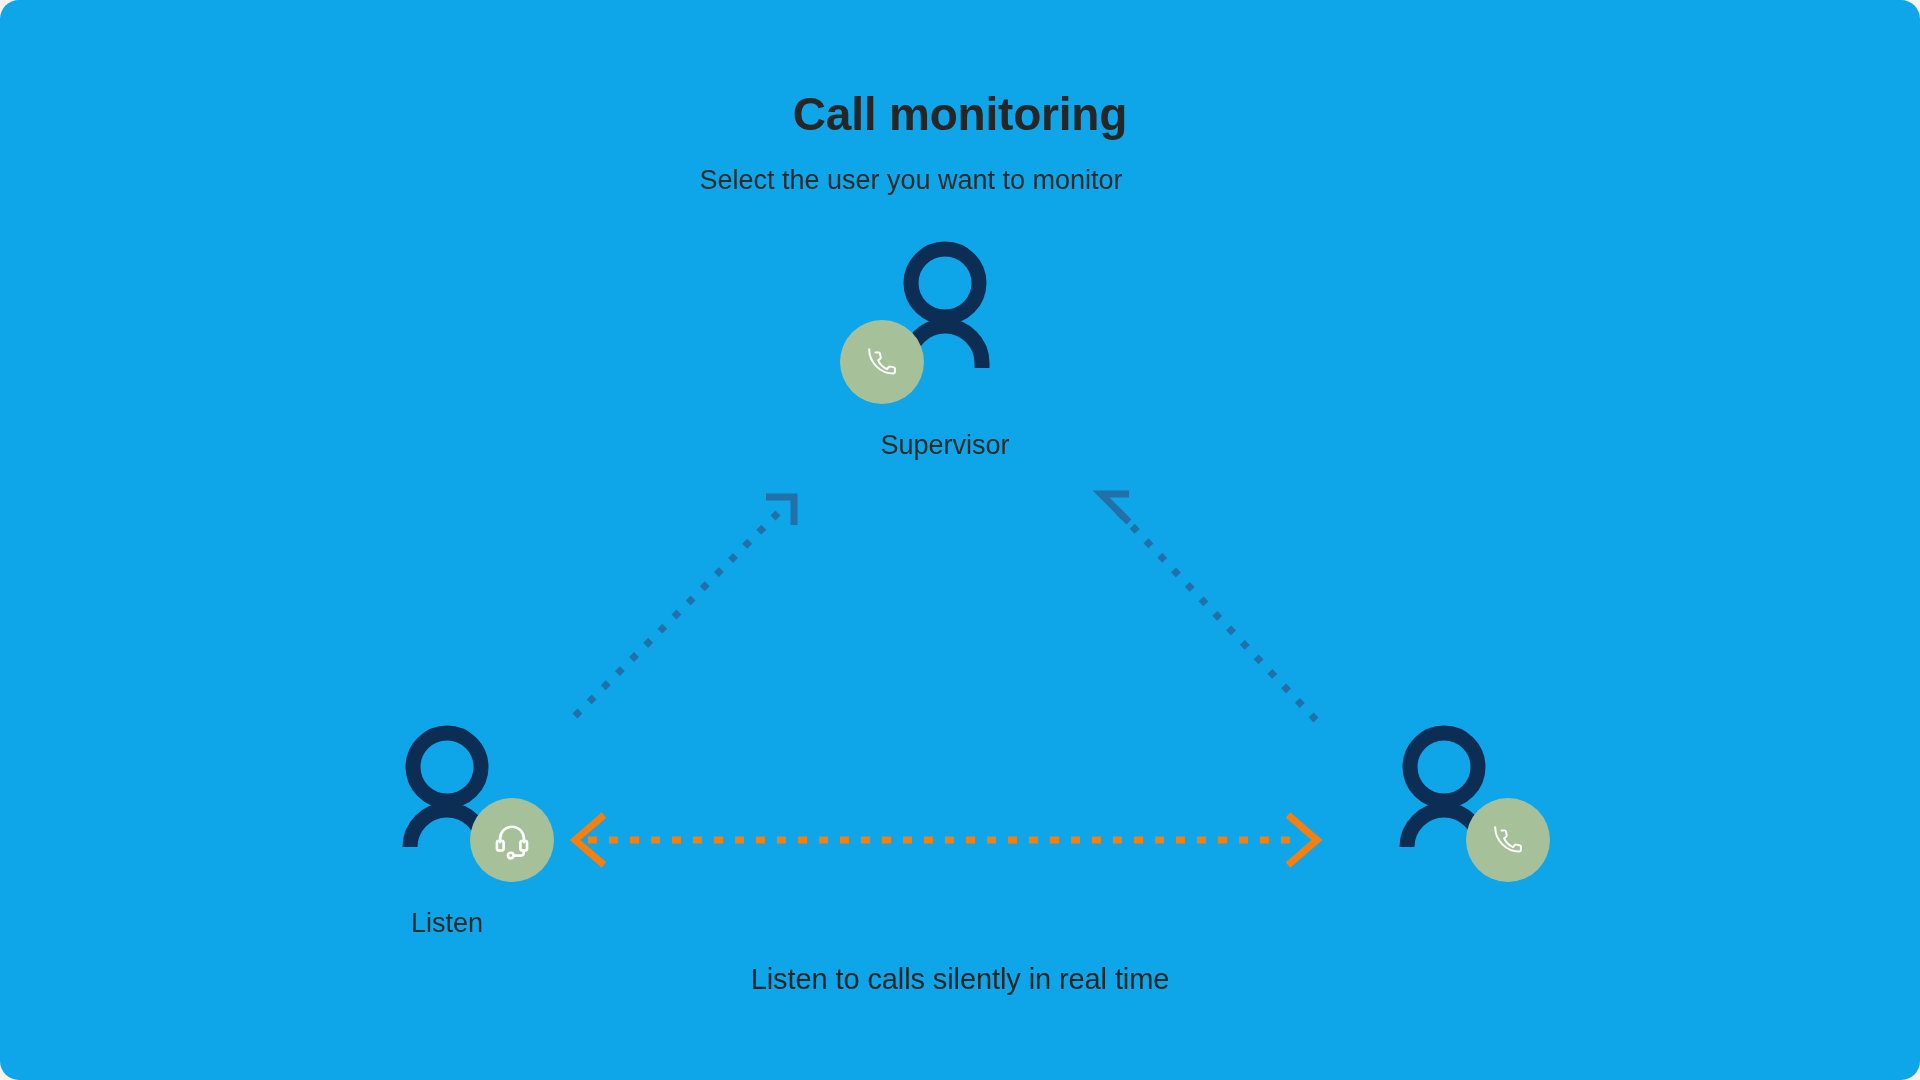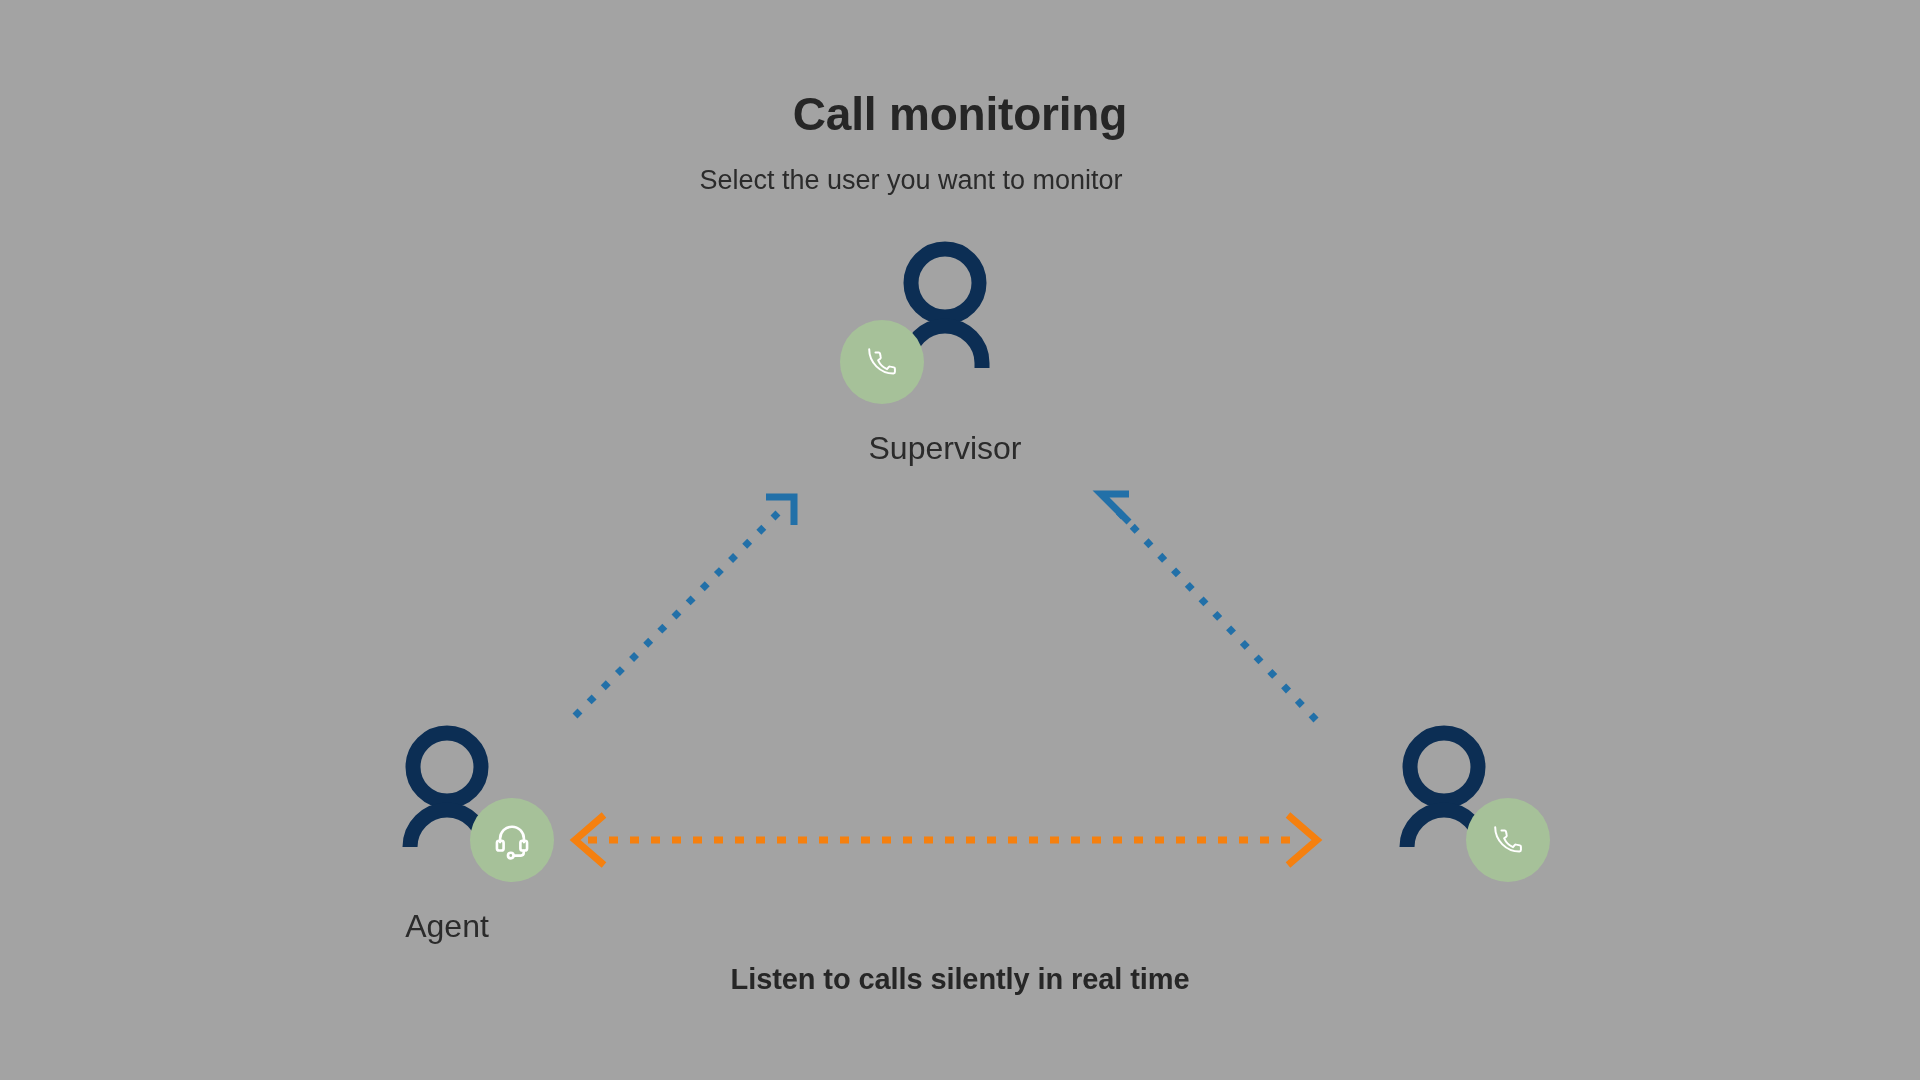--- a/index.html
+++ b/index.html
@@ -10,21 +10,22 @@
     width: 1920px;
     height: 1080px;
     background: #f5f3ef;
     font-family: "Liberation Sans", sans-serif;
     overflow: hidden;
   }
   #stage {
     position: relative;
     width: 1920px;
     height: 1080px;
-    background: #a3a3a3;
+    background: #0ea5e9;
+    border-radius: 19px;
   }
 
   
   .page-title {
     position: absolute;
     left: 0;
     top: 58px;
     width: 1920px;
     text-align: center;
     font-size: 46px;
@@ -51,38 +52,38 @@
     left: 0;
     top: 0;
     width: 1920px;
     height: 1080px;
   }
 
   
   .node-label {
     position: absolute;
     text-align: center;
-    font-size: 32px;
+    font-size: 27px;
     font-weight: 400;
     color: #2b2b2b;
     white-space: nowrap;
   }
   .node-label.supervisor { left: 745px; top: 430px; width: 400px; }
   .node-label.agent      { left: 247px; top: 908px; width: 400px; }
   .node-label.customer   { left: 1244px; top: 908px; width: 400px; }
 
   
   .footer-caption {
     position: absolute;
     left: 0;
     top: 963px;
     width: 1920px;
     text-align: center;
     font-size: 29px;
-    font-weight: 700;
+    font-weight: 400;
     color: #262626;
     letter-spacing: -0.1px;
   }
 </style>
 </head>
 <body>
 
 <div id="stage">
 
   <h1 class="page-title">Call monitoring</h1>
@@ -163,18 +164,18 @@
                    Q10.7 11.6 12.4 13.3 Q14.1 15 16.5 16.1 L17.8 14.5
                    Q18.3 13.9 19.1 14.1 L21.9 14.7 Q22.7 14.9 22.7 15.7 L22.7 18.2
                    Q22.7 19.4 21.5 19.5 Q13.8 19.5 8.2 13.9 Q2.6 8.3 2.6 0.6" transform="translate(-0.6,1.5)" fill="none" stroke="#ffffff" stroke-width="1.55" stroke-linecap="round" stroke-linejoin="round"></path>
         </g>
       </g>
     </g>
   </svg>
 
   <div class="node-label supervisor">Supervisor</div>
 
-  <div class="node-label agent">Agent</div>
+  <div class="node-label agent">Listen</div>
 
 
   <div class="footer-caption">Listen to calls silently in real time</div>
 
 </div>
 
 </body></html>

